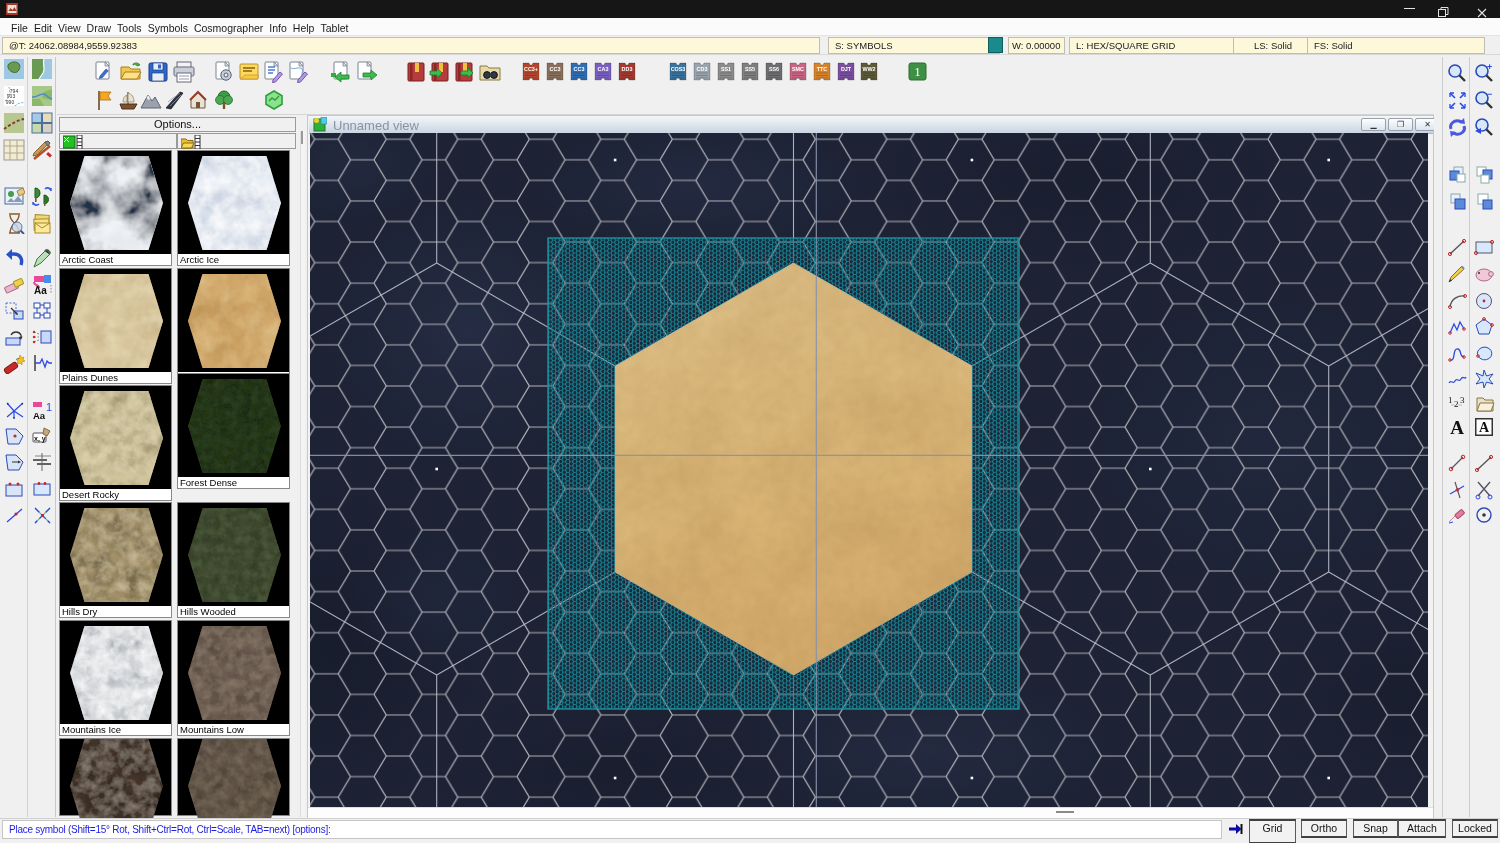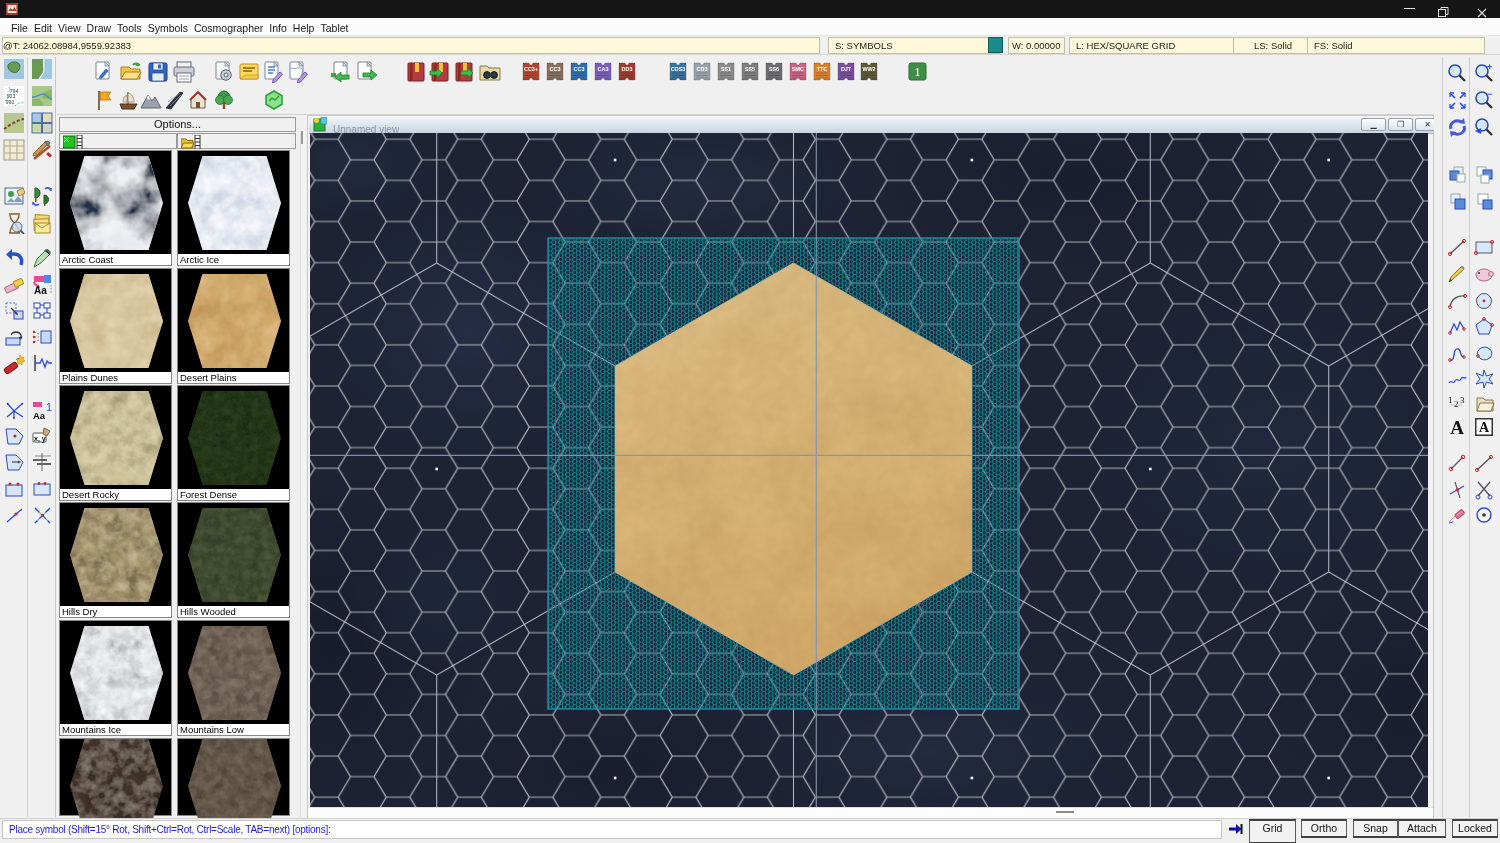--- a/index.html
+++ b/index.html
@@ -26,21 +26,21 @@
         <path d="M3 2.5V0.5h7v7h-2" fill="none" stroke="#e2e2e2"></path>
       </svg></div>
   <div class="abs" style="left:1477px;top:4px"><svg width="10" height="10" viewBox="0 0 10 10">
         <path d="M1 1l8 8M9 1L1 9" stroke="#e2e2e2" stroke-width="1.1"></path>
       </svg></div>
 </div>
 
 <div class="abs" style="left:0;top:18px;width:1500px;height:18px;background:#fbfbfb;border-bottom:1px solid #e4e4e4;padding-left:8px;line-height:17px"><span class="mi">File</span><span class="mi">Edit</span><span class="mi">View</span><span class="mi">Draw</span><span class="mi">Tools</span><span class="mi">Symbols</span><span class="mi">Cosmographer</span><span class="mi">Info</span><span class="mi">Help</span><span class="mi">Tablet</span></div>
 
 <div class="abs" style="left:0;top:36px;width:1500px;height:19px;background:#f0f0f0;border-bottom:1px solid #d8d8d8"></div>
-<div class="fld" style="left:2px;width:818px"><span style="margin-left:0">@T: 24062.08984,9559.92383</span></div>
+<div class="fld" style="left:2px;width:818px"><span style="margin-left:6px">@T: 24062.08984,9559.92383</span></div>
 <div class="fld" style="left:828px;width:172px"><span style="margin-left:6px">S: SYMBOLS</span></div>
 <div style="position:absolute;left:988px;top:37px;width:15px;height:16px;background:#1b8a8c;border:1px solid #0e5e60"></div>
 <div class="fld" style="left:1008px;width:57px"><span style="margin-left:3px">W: 0.00000</span></div>
 <div class="fld" style="left:1069px;width:178px"><span style="margin-left:6px">L: HEX/SQUARE GRID</span></div>
 <div class="fld" style="left:1233px;width:105px"><span style="margin-left:20px">LS: Solid</span></div>
 <div class="fld" style="left:1307px;width:178px"><span style="margin-left:6px">FS: Solid</span></div>
 
 <div class="abs" style="left:0;top:55px;width:1500px;height:60px;background:#f0f0f0;border-bottom:1px solid #d4d4d4"></div>
 <div class="ic" style="left:92px;top:60px;width:24px;height:24px"><svg width="24" height="24" viewBox="0 0 24 24">
       <rect x="4" y="2" width="13" height="17" rx="1" fill="#fff" stroke="#7a8494"></rect>
@@ -535,21 +535,21 @@
             <feMergeNode in="SourceGraphic"></feMergeNode>
             <feMergeNode in="c1"></feMergeNode>
             <feMergeNode in="c2"></feMergeNode>
           </feMerge>
 </filter>
       </defs>
 <g filter="url(#tex4)">
         <polygon points="10.0,52.0 24.5,5.0 88.5,5.0 103.0,52.0 88.5,99.0 24.5,99.0" fill="#cfc39b"></polygon>
       </g>
 </svg><div class="tlab">Desert Rocky</div></div>
-<div class="tile" style="left:177px;top:385px;height:116px"><svg width="113" height="104">
+<div class="tile" style="left:177px;top:373px;height:116px"><svg width="113" height="104">
 <defs>
         <filter id="tex5" x="-10%" y="-10%" width="120%" height="120%">
 <feTurbulence type="fractalNoise" baseFrequency="0.08" numOctaves="4" seed="17" result="n"></feTurbulence>
 <feColorMatrix in="n" type="matrix" values="0 0 0 0 0  0 0 0 0 0  0 0 0 0 0  1.4 0 0 0 -0.45" result="a"></feColorMatrix>
 <feFlood flood-color="#1b2714" result="f1"></feFlood>
 <feComposite in="f1" in2="a" operator="in" result="c1p"></feComposite>
 <feComposite in="c1p" in2="SourceAlpha" operator="in" result="c1"></feComposite>
 <feTurbulence type="fractalNoise" baseFrequency="0.136" numOctaves="3" seed="40" result="n2"></feTurbulence>
 <feColorMatrix in="n2" type="matrix" values="0 0 0 0 0  0 0 0 0 0  0 0 0 0 0  0 1.5 0 0 -0.55" result="a2"></feColorMatrix>
 <feFlood flood-color="#324527" result="f2"></feFlood>
@@ -711,21 +711,21 @@
       </g>
 </svg></div>
 
 <div class="abs" style="left:307px;top:115px;width:1127px;height:705px;background:#f2f2f2;border:1px solid #c8c8c8">
   <div class="abs" style="left:1px;top:0;width:1124px;height:18px;background:linear-gradient(#f3f7fa,#c9d5e2);border-bottom:1px solid #aab4c0">
     <div class="abs" style="left:3px;top:1px"><svg width="15" height="15" viewBox="0 0 15 15">
           <rect x="2" y="2" width="11" height="12" fill="#2fae3e" stroke="#1a7a24"></rect>
           <rect x="9" y="0" width="6" height="7" fill="#58c8e8" stroke="#2a8aa8" stroke-width="0.7"></rect>
           <circle cx="4.5" cy="3.5" r="2.5" fill="#f0d028"></circle>
         </svg></div>
-    <div class="abs" style="left:24px;top:8px;font-size:10px;color:#8b93a2">Unnamed view</div>
+    <div class="abs" style="left:24px;top:2px;font-size:13px;color:#8b93a2">Unnamed view</div>
   </div>
 </div>
 <div style="position:absolute;left:1361px;top:118px;width:25px;height:13px;background:linear-gradient(#fefefe,#dbe4ee);border:1px solid #98a0ac;border-radius:2px;text-align:center;line-height:11px;font-size:8px;color:#333">▁</div>
 <div style="position:absolute;left:1388px;top:118px;width:25px;height:13px;background:linear-gradient(#fefefe,#dbe4ee);border:1px solid #98a0ac;border-radius:2px;text-align:center;line-height:11px;font-size:8px;color:#333">❐</div>
 <div style="position:absolute;left:1415px;top:118px;width:25px;height:13px;background:linear-gradient(#fefefe,#dbe4ee);border:1px solid #98a0ac;border-radius:2px;text-align:center;line-height:11px;font-size:8px;color:#333">✕</div>
 <svg width="1118" height="674" viewBox="310 133 1118 674" style="position:absolute;left:310px;top:133px">
 <defs>
 <pattern id="hx" patternUnits="userSpaceOnUse" x="16.4" y="15.9" width="71.52" height="41.12">
   <path d="M0.00 20.56L12.26 0.00L35.76 0.00L48.02 20.56L35.76 41.12L12.26 41.12ZM35.76 41.12L48.02 20.56L71.52 20.56L83.78 41.12L71.52 61.68L48.02 61.68ZM35.76 0.00L48.02 -20.56L71.52 -20.56L83.78 0.00L71.52 20.56L48.02 20.56ZM-71.52 20.56L-59.26 0.00L-35.76 0.00L-23.50 20.56L-35.76 41.12L-59.26 41.12ZM-35.76 41.12L-23.50 20.56L0.00 20.56L12.26 41.12L0.00 61.68L-23.50 61.68ZM-35.76 0.00L-23.50 -20.56L0.00 -20.56L12.26 0.00L0.00 20.56L-23.50 20.56Z" fill="none" stroke="#c4c2c8" stroke-width="1.2"></path>
 </pattern>

